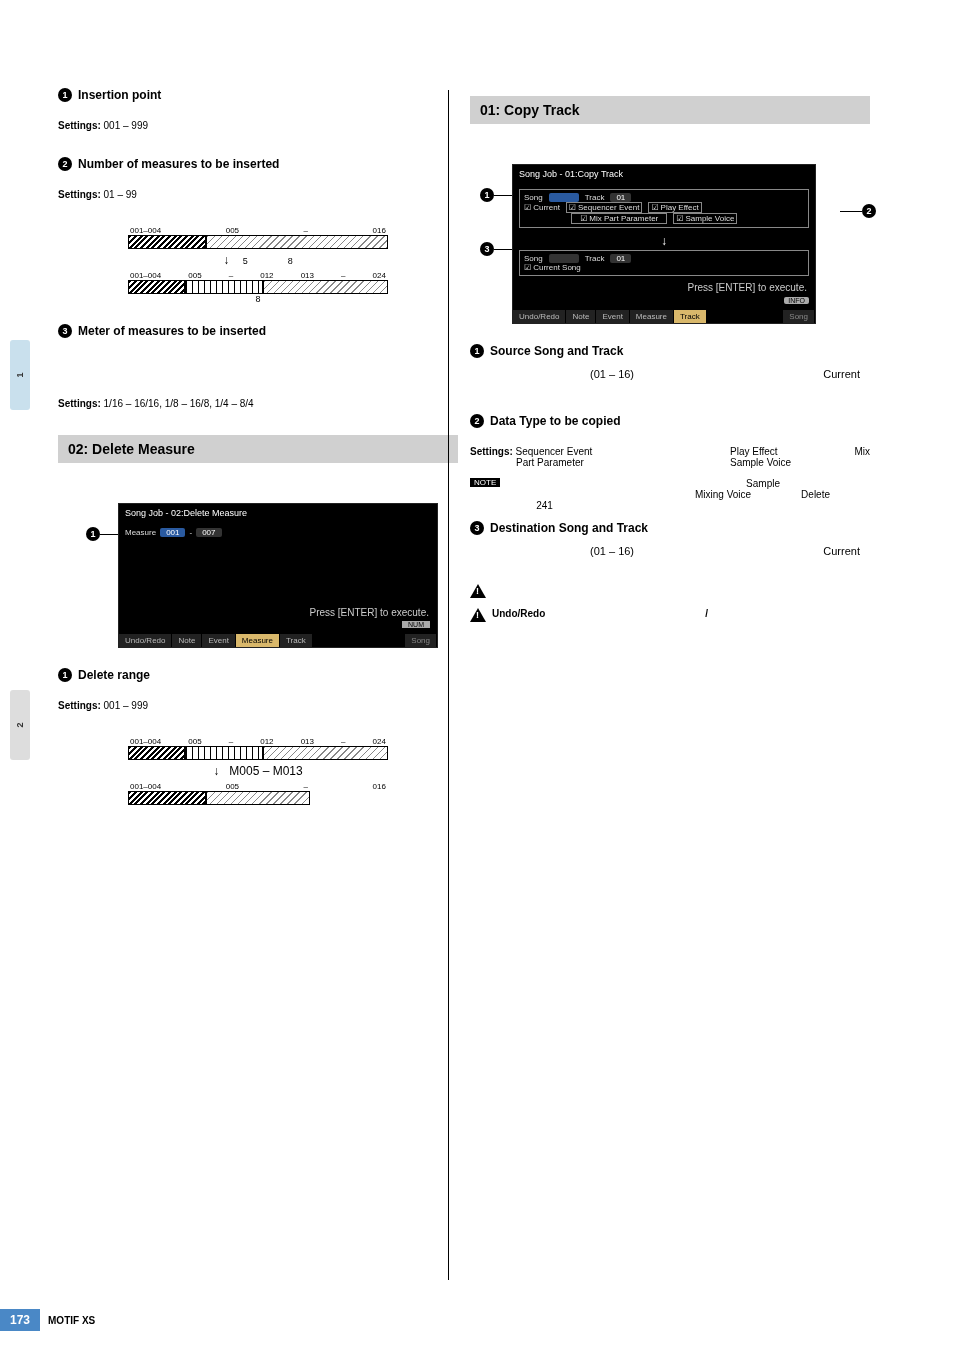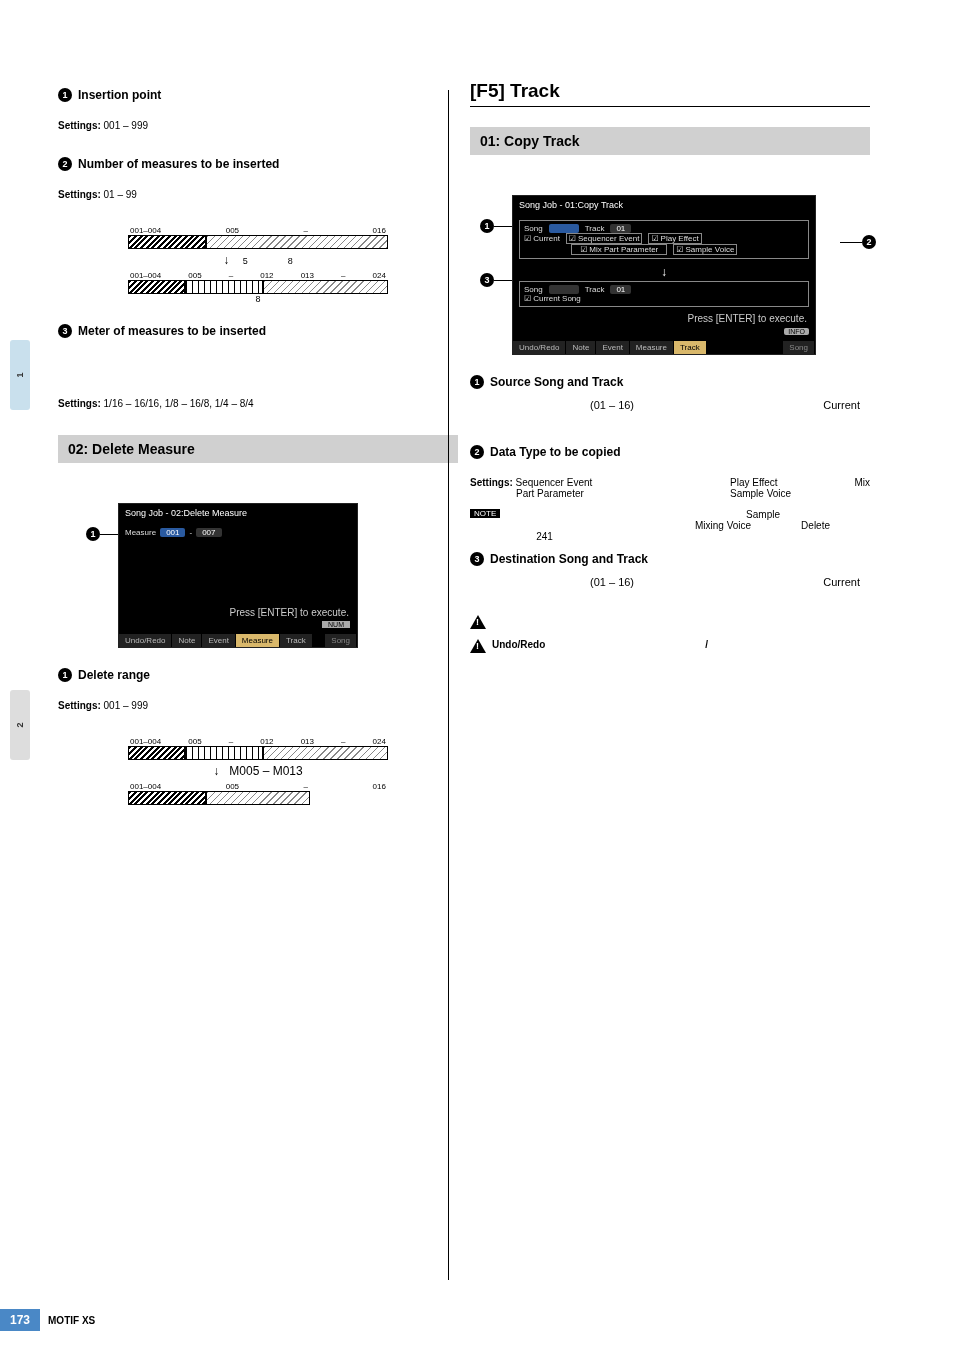--- a/index.html
+++ b/index.html
@@ -77,21 +77,21 @@
     margin-right: 6px;
     flex-shrink: 0;
   }
   .param-title { font-size: 12px; font-weight: bold; }
   .settings {
     font-size: 10px;
     margin: 18px 0 26px 0;
   }
   .settings b { font-weight: bold; }
   .lcd {
-    width: 240px;
+    width: 320px;
     margin: 10px auto 20px auto;
     background: #000;
     color: #ddd;
     padding: 0;
     position: relative;
   }
   .lcd-wrap { position: relative; }
   .lcd-callout {
     position: absolute;
     width: 14px;
@@ -354,23 +354,20 @@
       <div class="bar light seg" style="width:40%"></div>
     </div>
   </div>
 
 </div>
 
 <div class="divider"></div>
 
 <div class="col right">
 
-  <div class="h1line">
-    <h1>[F5] Track</h1>
-  </div>
 
   <div class="h2bar">01: Copy Track</div>
 
   <div class="lcd-wrap" style="margin:40px 0 20px 0">
     <div class="lcd-callout" style="left:10px;top:24px">1</div>
     <div class="lcd-line" style="left:24px;top:31px;width:22px"></div>
     <div class="lcd-callout" style="right:-6px;top:40px">2</div>
     <div class="lcd-line" style="right:8px;top:47px;width:22px"></div>
     <div class="lcd-callout" style="left:10px;top:78px">3</div>
     <div class="lcd-line" style="left:24px;top:85px;width:22px"></div>

